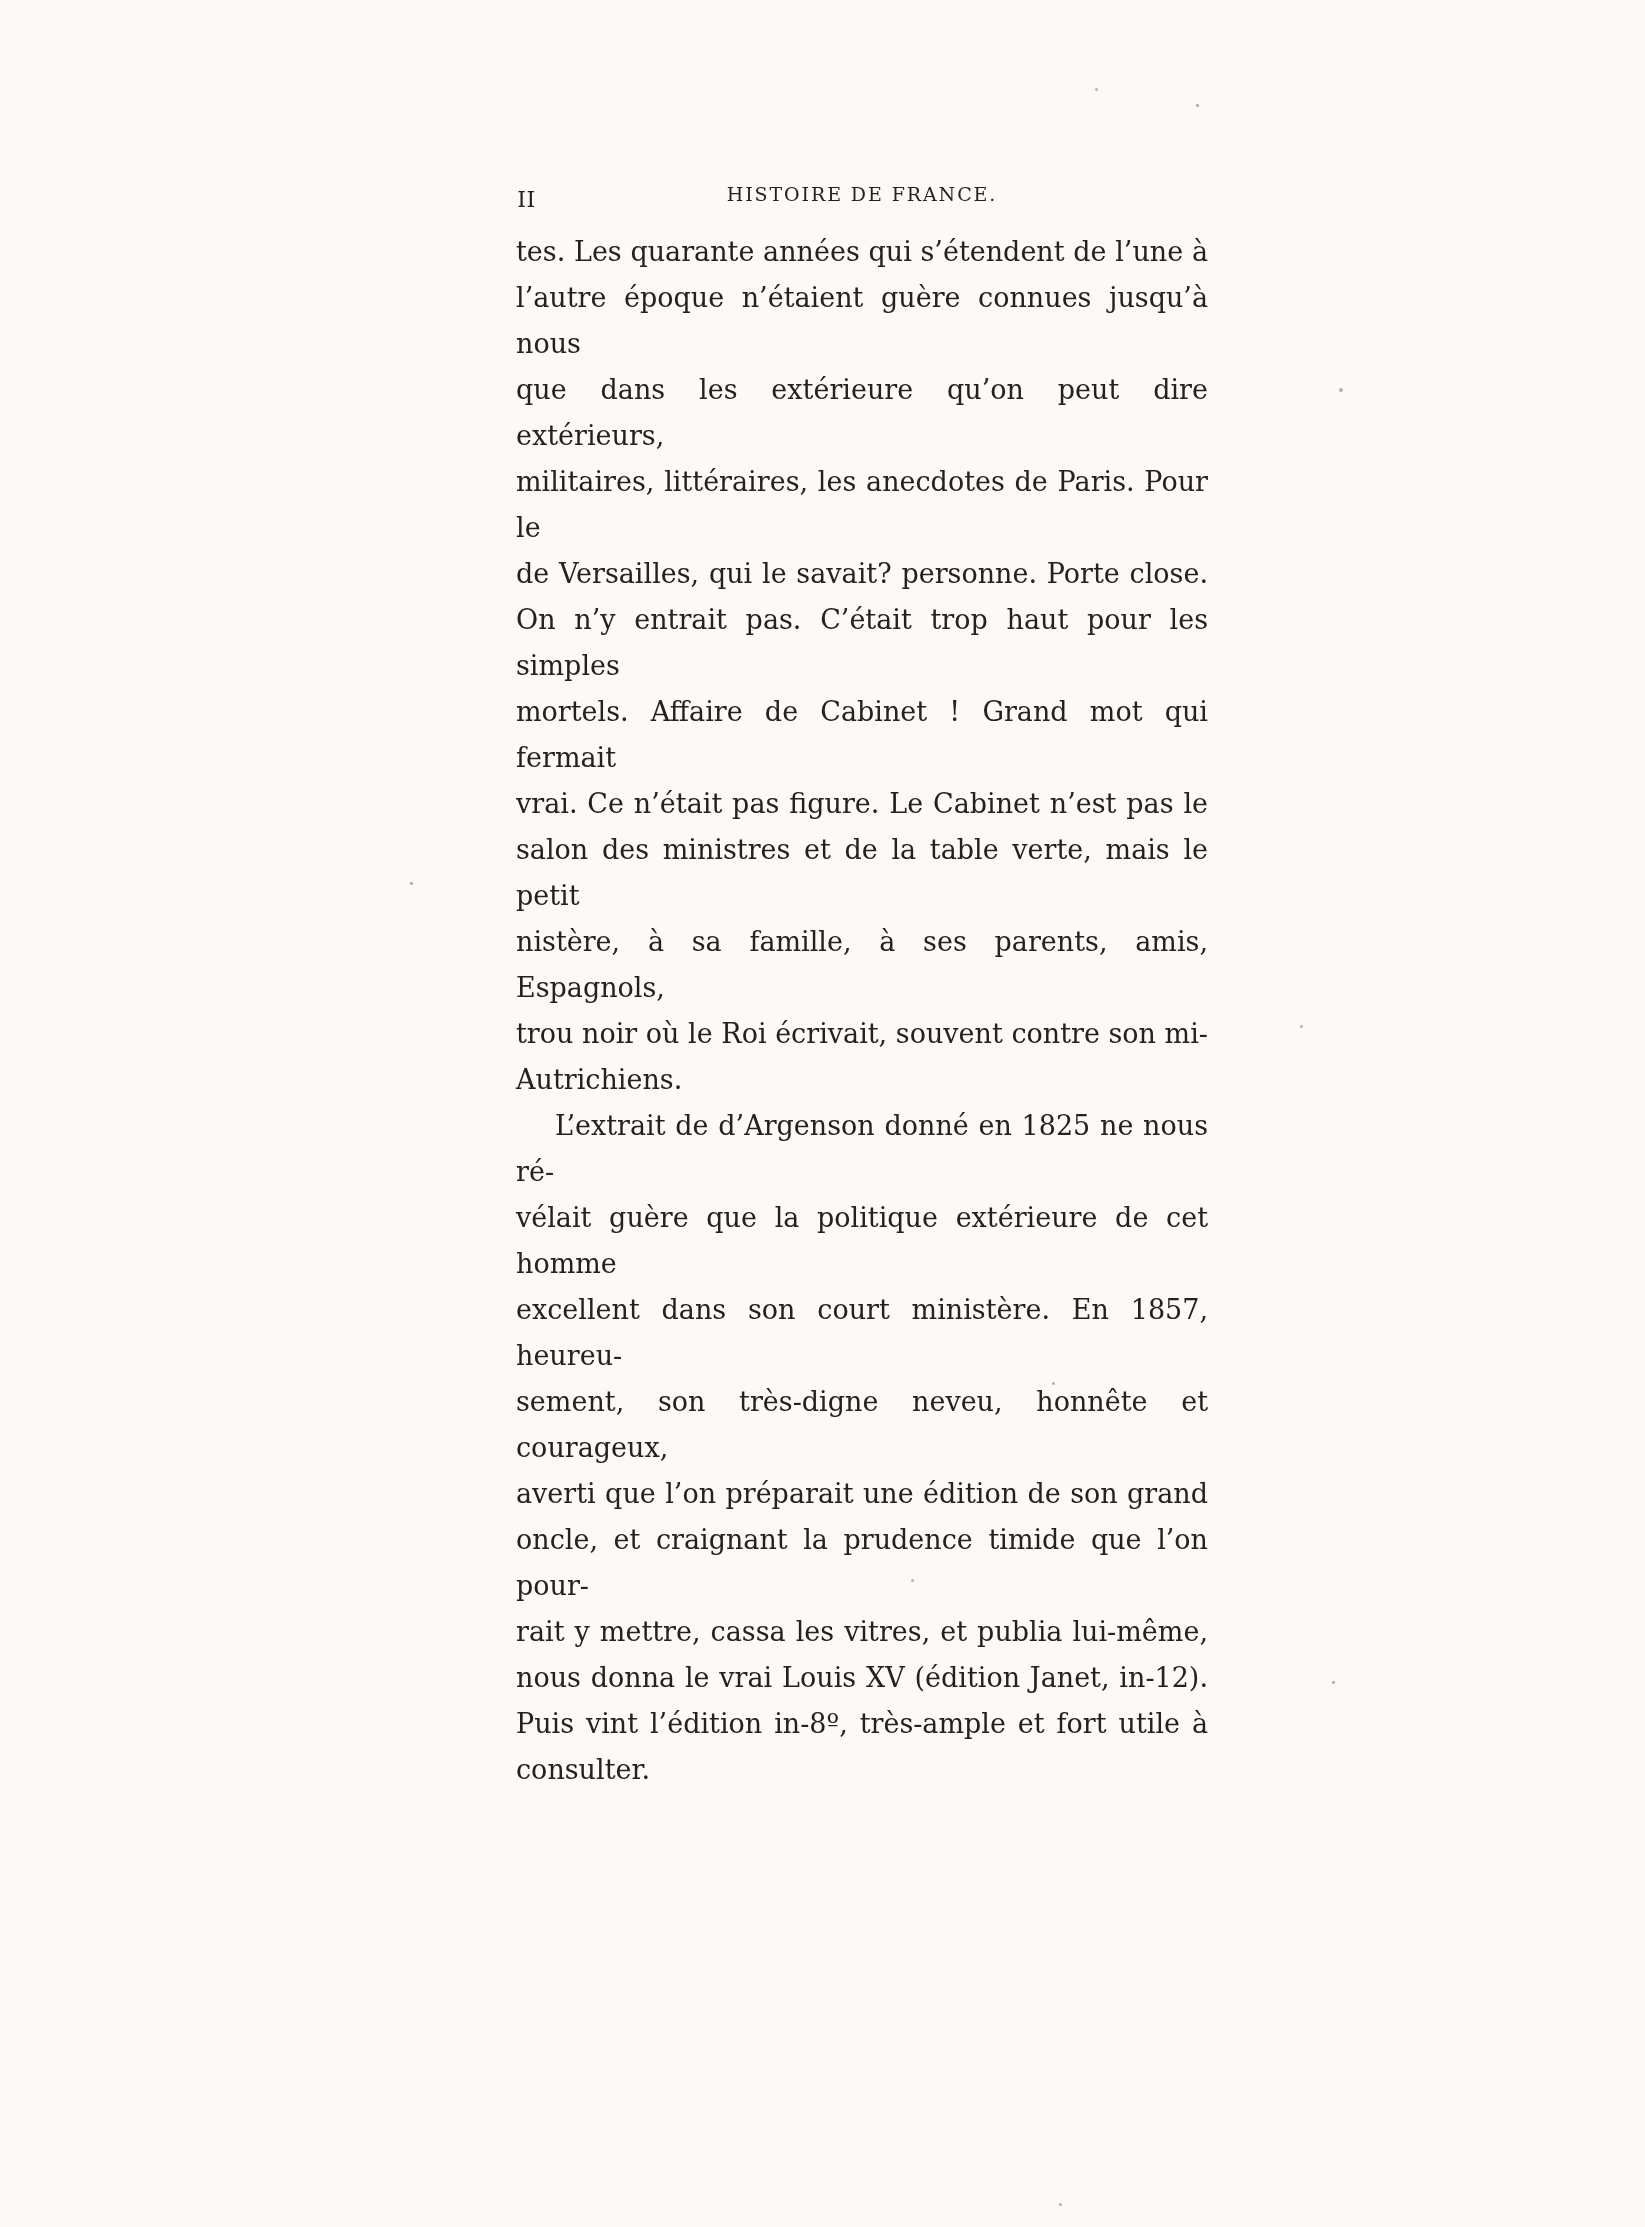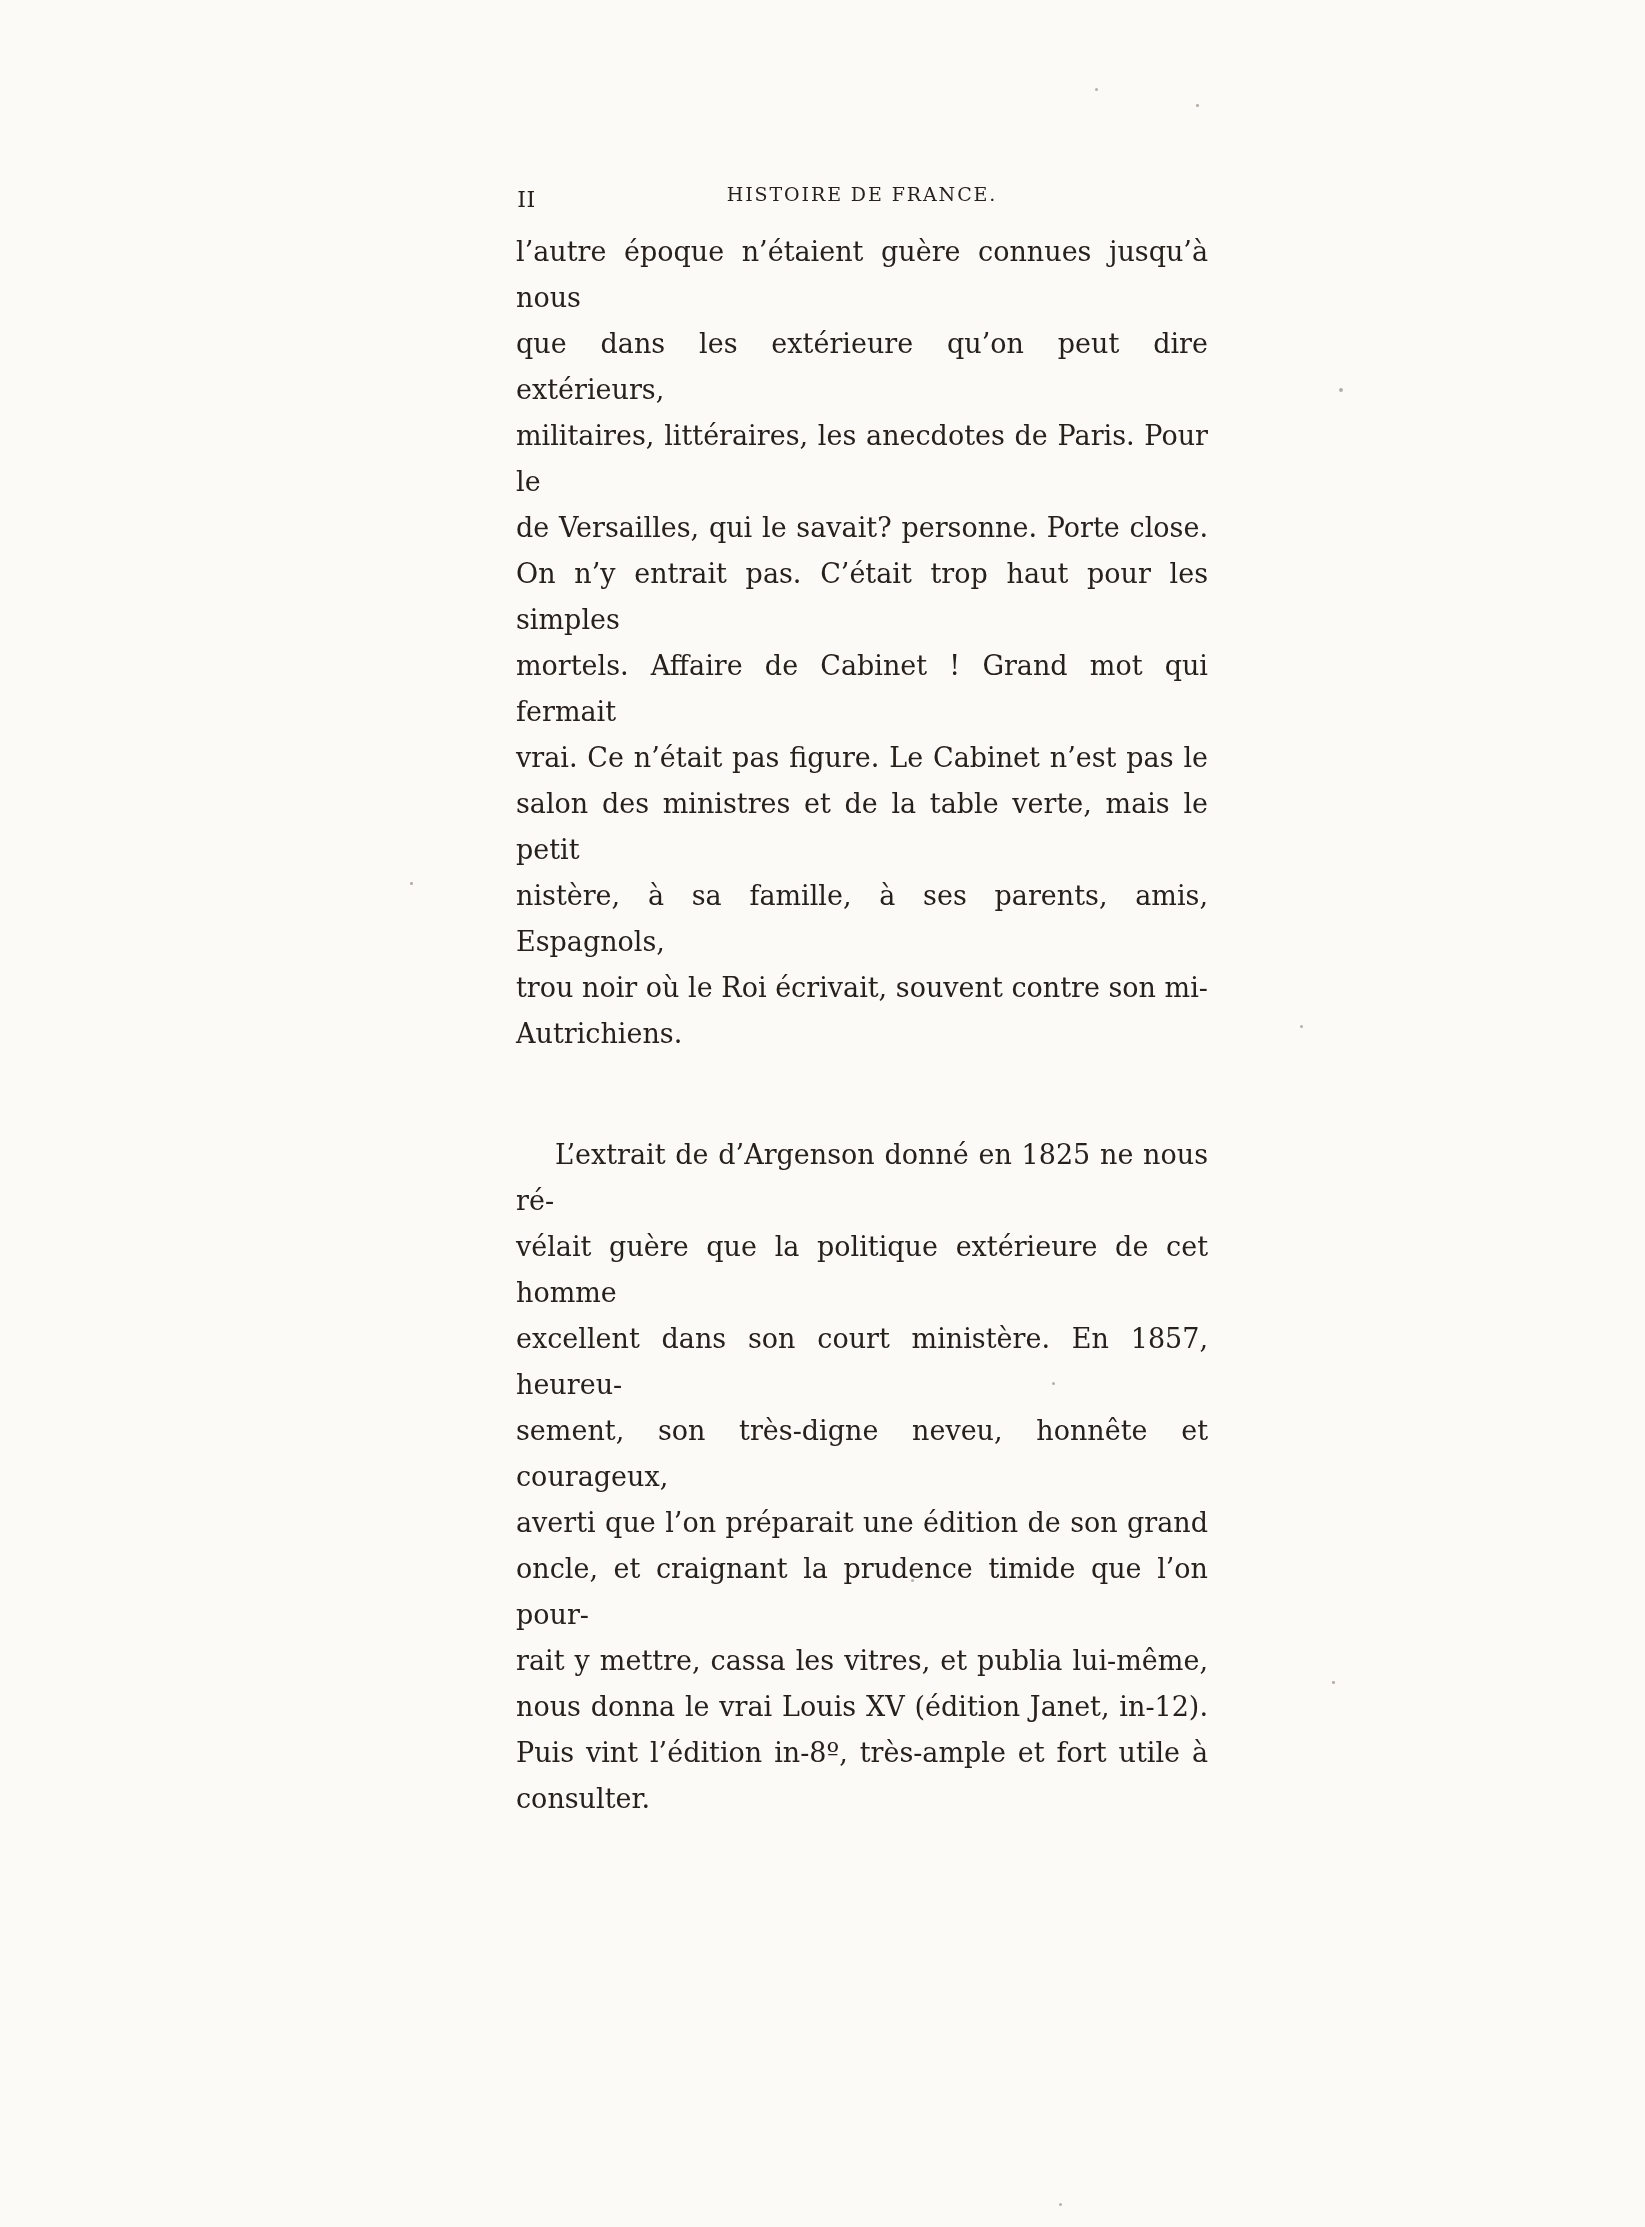--- a/index.html
+++ b/index.html
@@ -36,21 +36,21 @@
   .running-title {
     text-align: center;
     font-size: 19px;
     letter-spacing: 1.9px;
     padding-top: 1.3px;
   }
   .paragraph {
     font-size: 27px;
     line-height: 46px;
   }
-  .paragraph.spaced { margin-top: 75px; }
+  .paragraph.spaced { }
   .line {
     text-align: justify;
     text-align-last: justify;
   }
   .line.last { text-align-last: left; }
   .line.indent { text-indent: 39px; }
   .italic { }
   .speck {
     position: absolute;
     background: #8d887f;
@@ -64,20 +64,21 @@
 <div class="page">
 
   <div class="text-block">
     <div class="header-row">
       <span class="page-number">II</span>
       <div class="running-title">HISTOIRE DE FRANCE.</div>
     </div>
 
     <div>
         <div class="paragraph">
+          <div class="line">tes. Les quarante années qui s’étendent de l’une à</div>
           <div class="line">l’autre époque n’étaient guère connues jusqu’à nous</div>
           <div class="line">que dans les extérieure qu’on peut dire extérieurs,</div>
           <div class="line">militaires, littéraires, les anecdotes de Paris. Pour le</div>
           <div class="line">de Versailles, qui le savait? personne. Porte close.</div>
           <div class="line">On n’y entrait pas. C’était trop haut pour les simples</div>
           <div class="line"><span>mortels. </span><span class="italic">Affaire de Cabinet !</span><span> Grand mot qui fermait</span></div>
           <div class="line">vrai. Ce n’était pas figure. Le Cabinet n’est pas le</div>
           <div class="line">salon des ministres et de la table verte, mais le petit</div>
           <div class="line">nistère, à sa famille, à ses parents, amis, Espagnols,</div>
           <div class="line">trou noir où le Roi écrivait, souvent contre son mi-</div>

